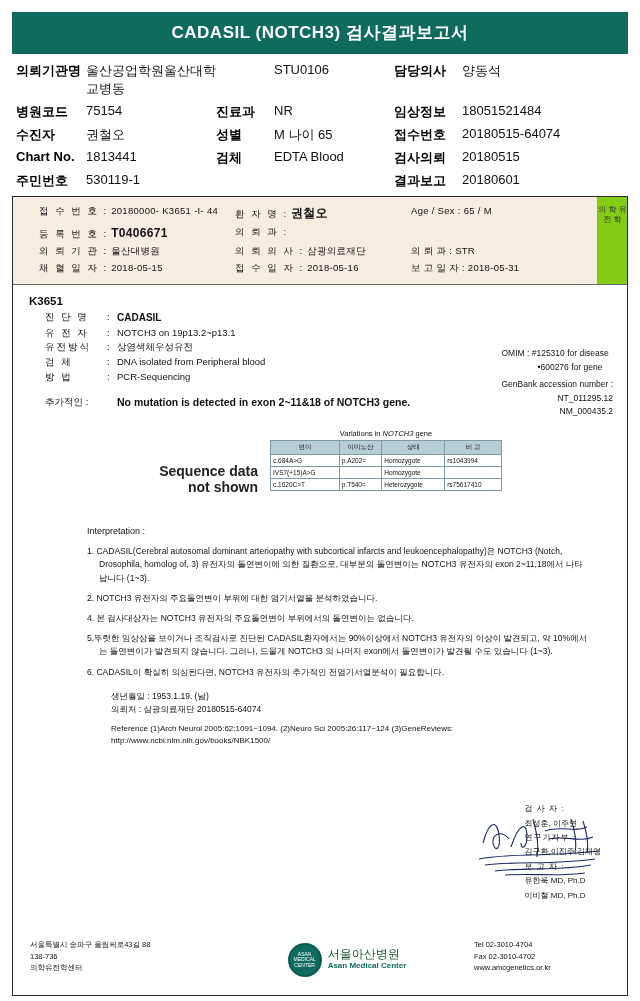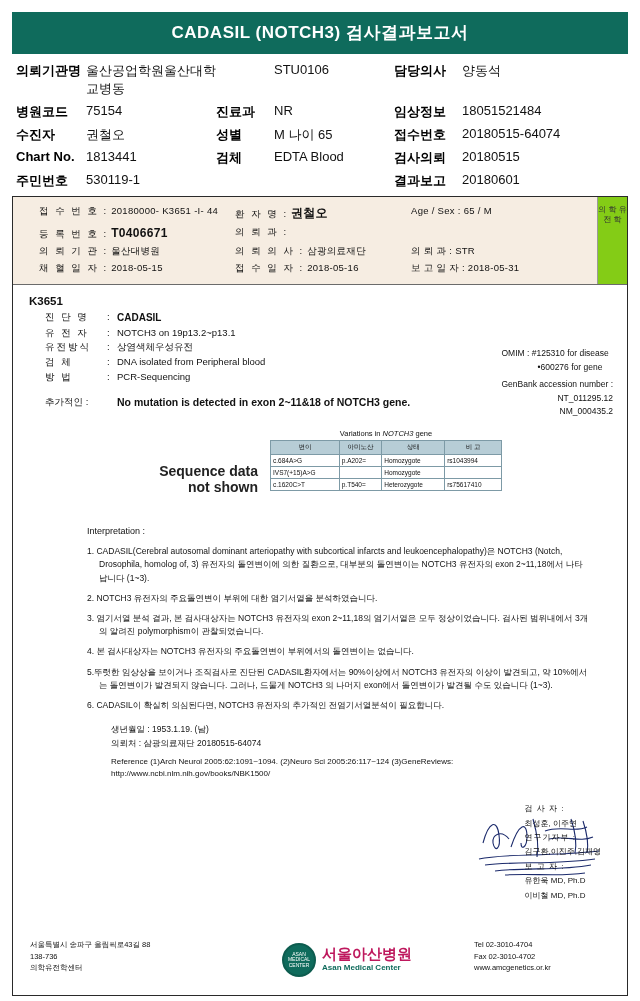--- a/index.html
+++ b/index.html
@@ -207,21 +207,21 @@
     width: 34px; height: 34px;
     border-radius: 50%;
     background: #0f6b5c;
     color: #fff;
     font-size: 5px;
     display: flex; align-items: center; justify-content: center;
     text-align: center;
     line-height: 1.1;
     border: 2px solid #0d5c4f;
   }
-  .hosp-name { font-size: 15px; font-weight: bold; color: #be185d; line-height: 1.05; }
+  .hosp-name { font-size: 12px; font-weight: normal; color: #14532d; line-height: 1.05; }
   .hosp-sub { font-size: 8px; font-weight: bold; color: #0f6b5c; }
   .footer .right { width: 150px; text-align: left; }
 </style>
 </head>
 <body>
 
 <div class="page">
 
   <div class="title-bar">CADASIL (NOTCH3) 검사결과보고서</div>
 
@@ -383,21 +383,20 @@
               </tr>
             </tbody>
           </table>
         </div>
       </div>
 
       <div class="interp">
         <h4>Interpretation :</h4>
         <p>1. CADASIL(Cerebral autosomal dominant arteriopathy with subcortical infarcts and leukoencephalopathy)은 NOTCH3 (Notch, Drosophila, homolog of, 3) 유전자의 돌연변이에 의한 질환으로, 대부분의 돌연변이는 NOTCH3 유전자의 exon 2~11,18에서 나타납니다 (1~3).</p>
         <p>2. NOTCH3 유전자의 주요돌연변이 부위에 대한 염기서열을 분석하였습니다.</p>
-        <p>3. 염기서열 분석 결과, 본 검사대상자는 NOTCH3 유전자의 exon 2~11,18의 염기서열은 모두 정상이었습니다. 검사된 범위내에서 3개의 알려진 polymorphism이 관찰되었습니다.</p>
         <p>4. 본 검사대상자는 NOTCH3 유전자의 주요돌연변이 부위에서의 돌연변이는 없습니다.</p>
         <p>5.뚜렷한 임상상을 보이거나 조직검사로 진단된 CADASIL환자에서는 90%이상에서 NOTCH3 유전자의 이상이 발견되고, 약 10%에서는 돌연변이가 발견되지 않습니다. 그러나, 드물게 NOTCH3 의 나머지 exon에서 돌연변이가 발견될 수도 있습니다 (1~3).</p>
         <p>6. CADASIL이 확실히 의심된다면, NOTCH3 유전자의 추가적인 전염기서열분석이 필요합니다.</p>
 
         <div class="birth">
           <div>생년월일 : 1953.1.19. (남)</div>
           <div>의뢰처 : 삼광의료재단 20180515-64074</div>
         </div>
         <div class="refs">
           <div>Reference (1)Arch Neurol 2005:62:1091~1094. (2)Neuro Sci 2005:26:117~124 (3)GeneReviews:</div>

